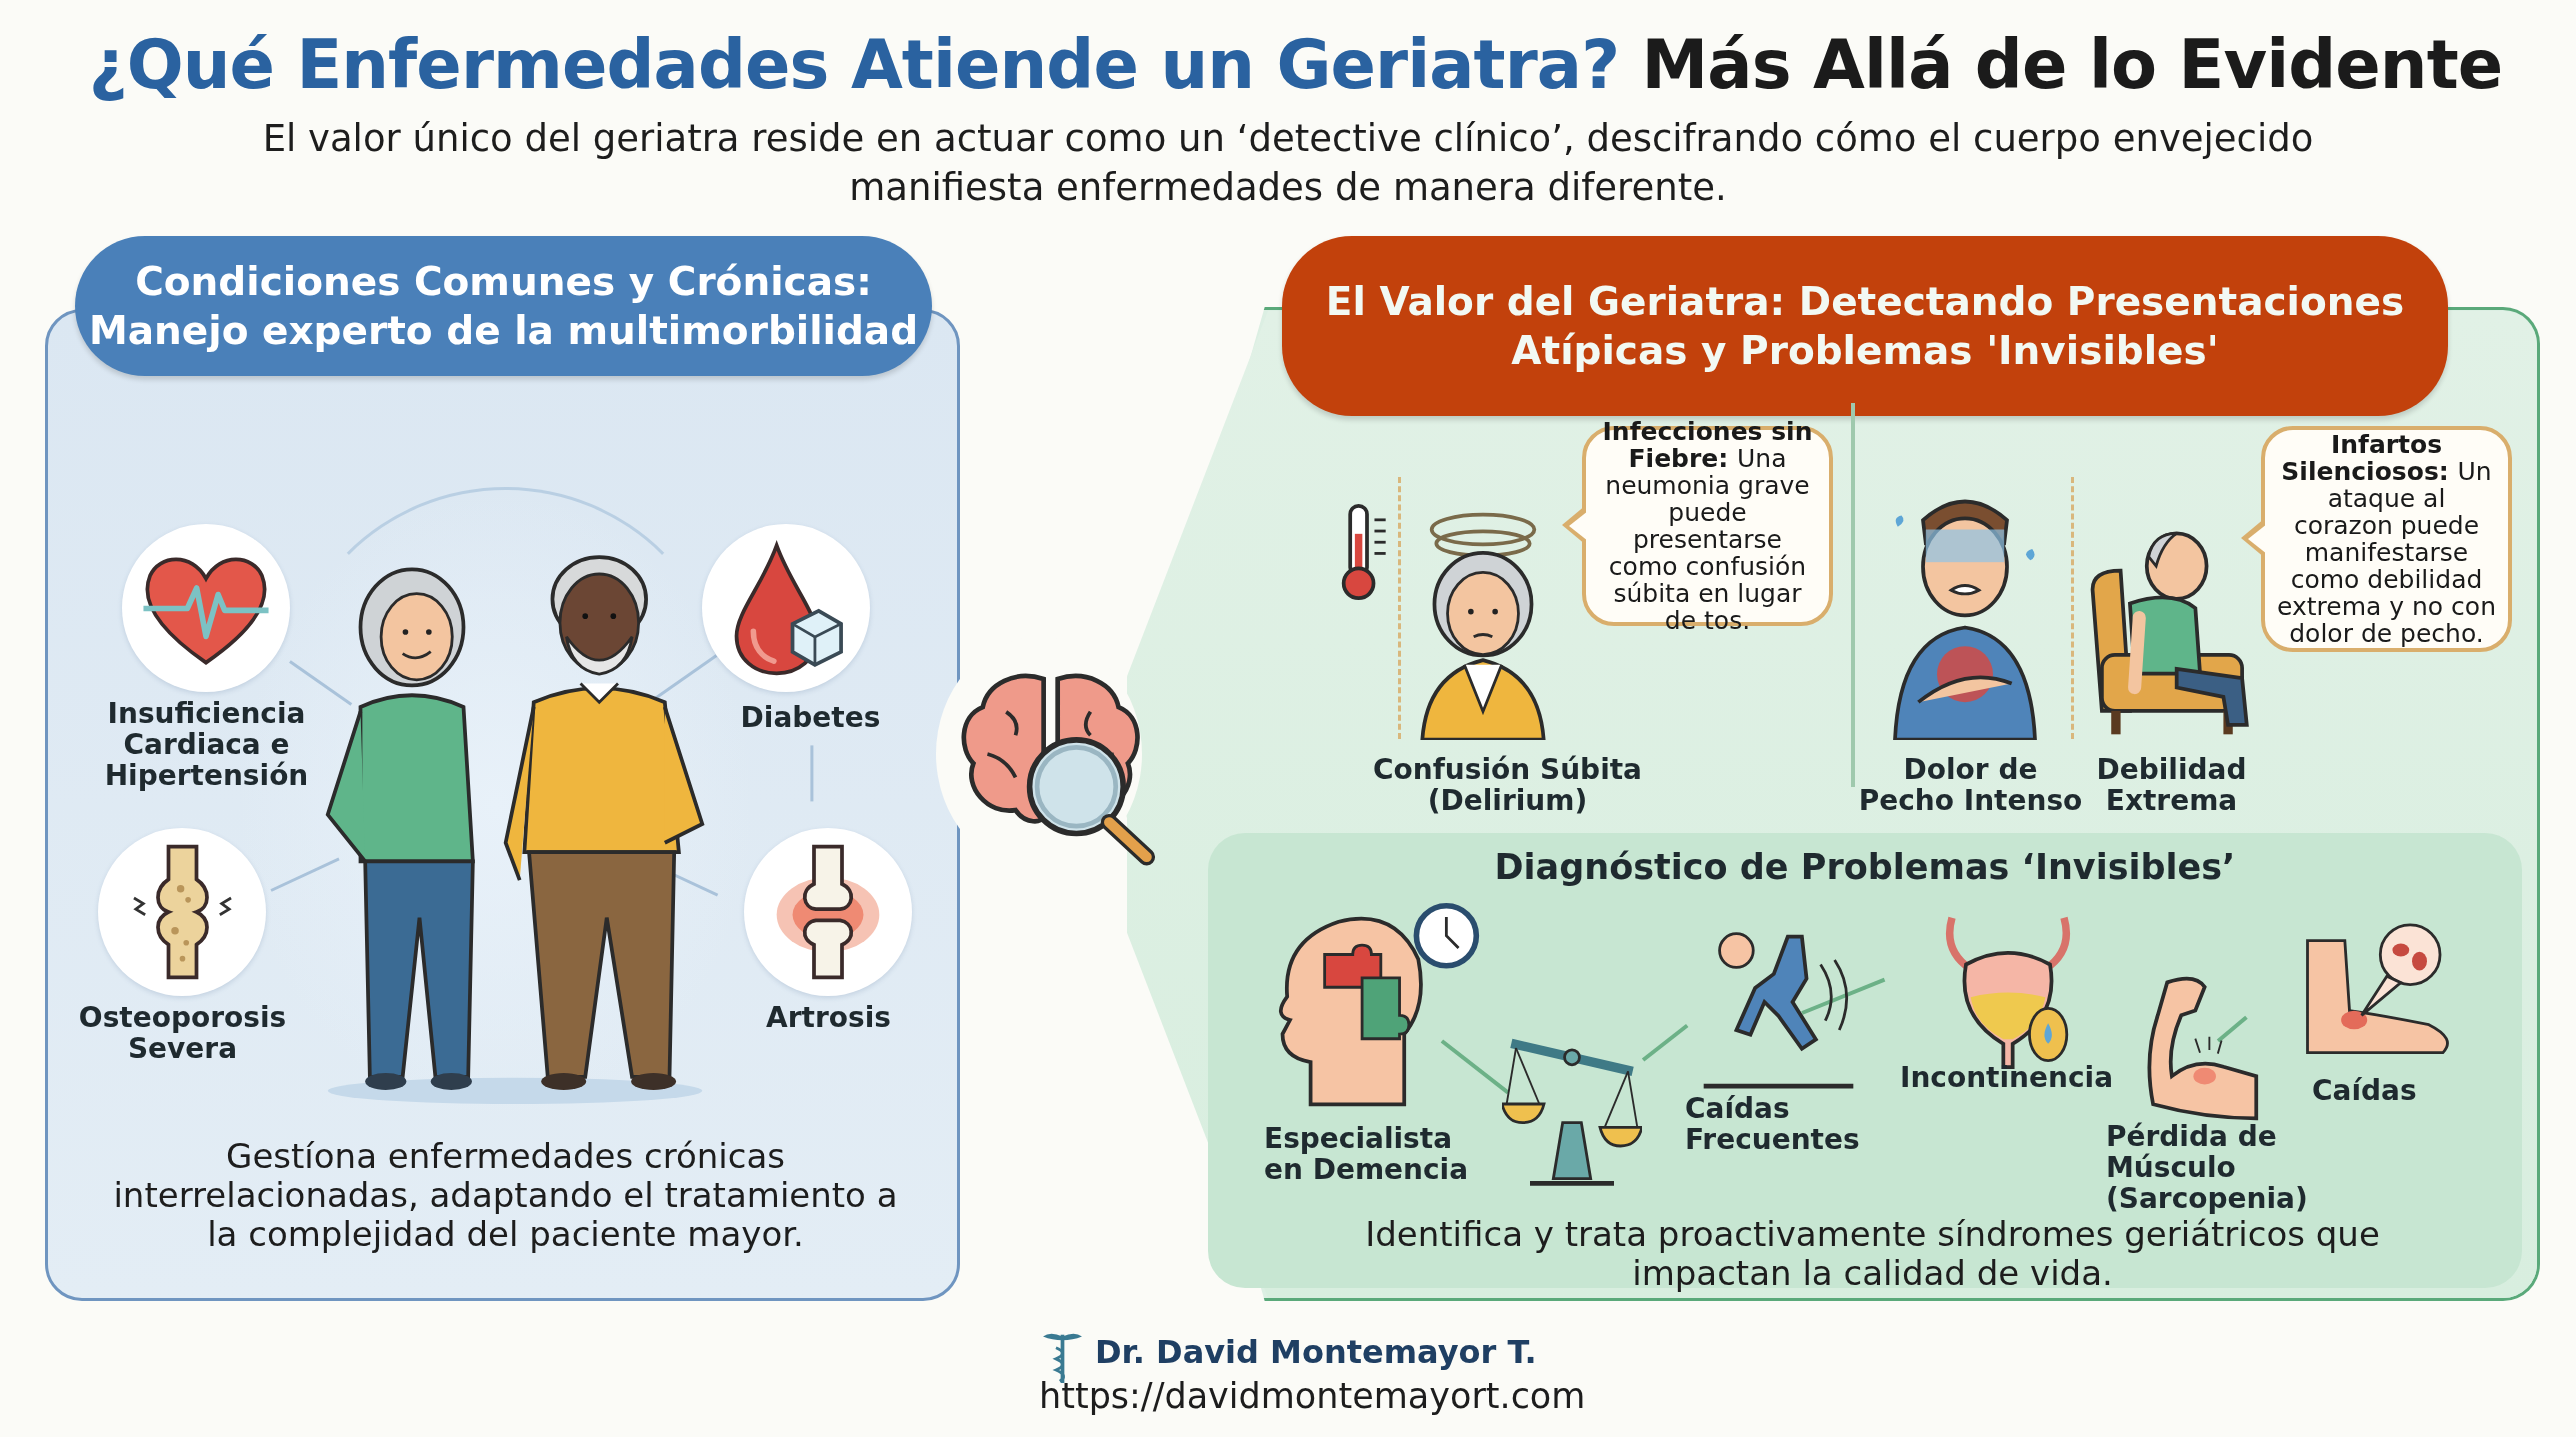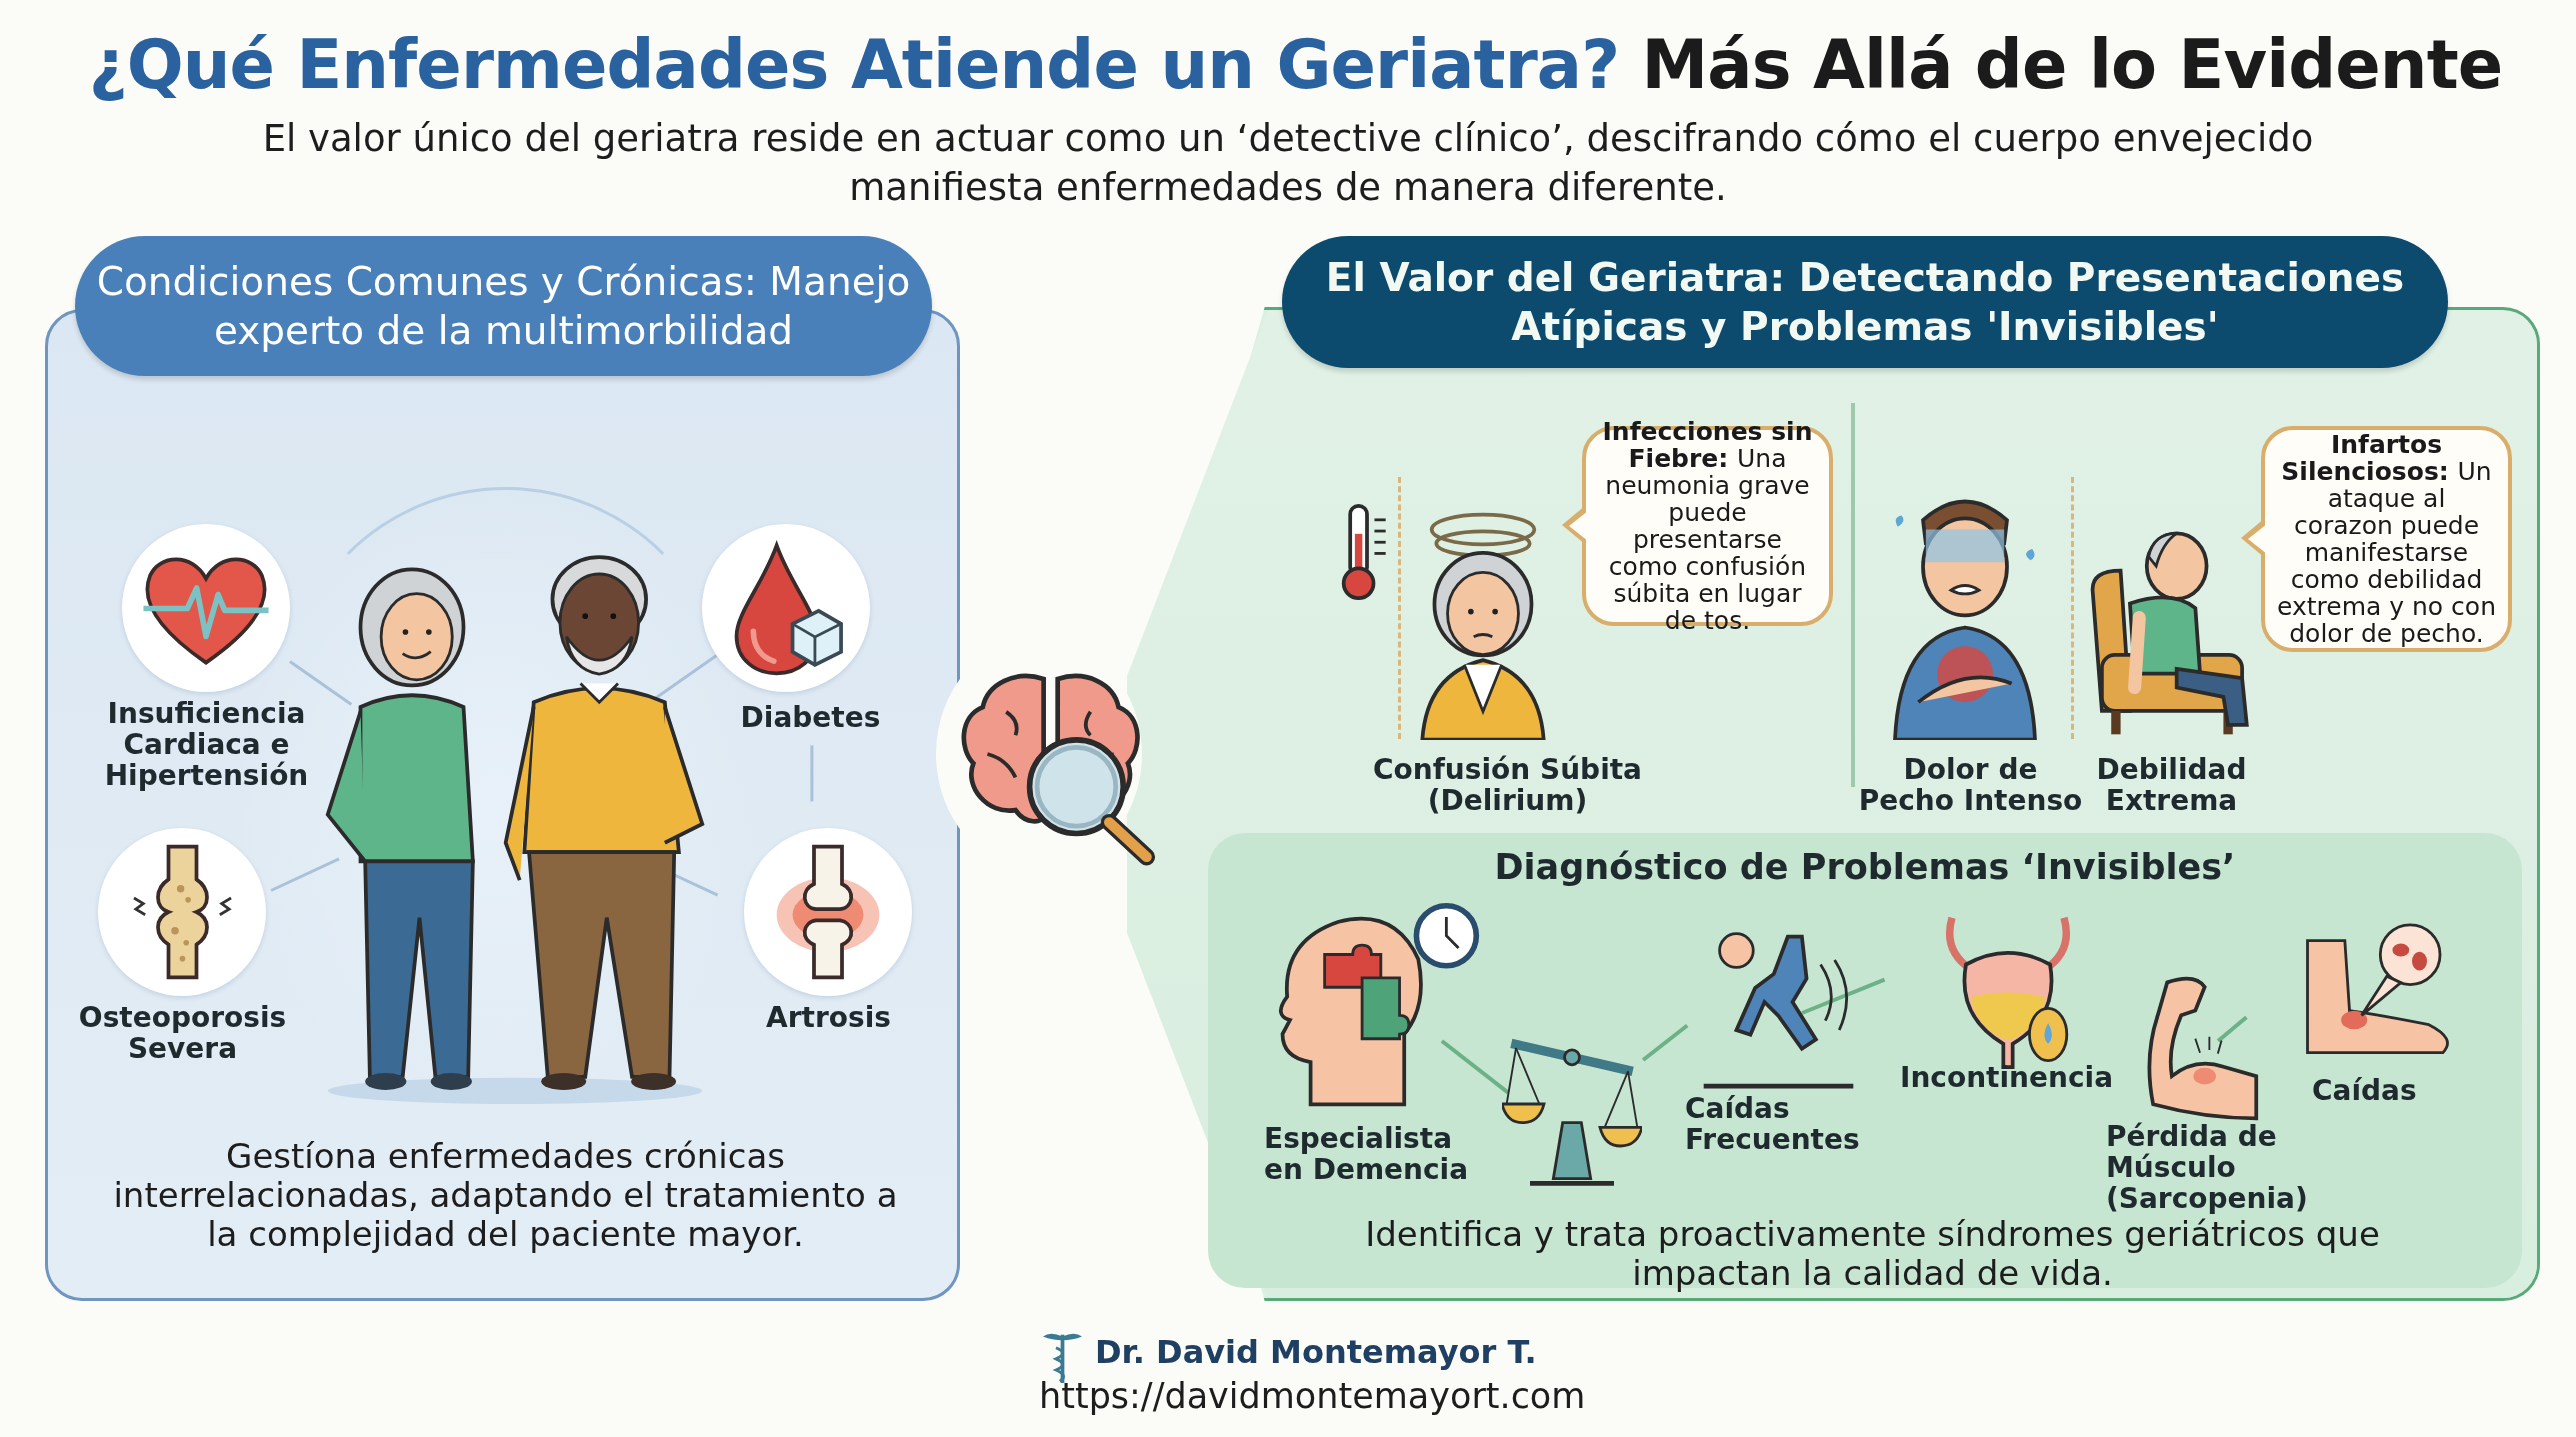--- a/index.html
+++ b/index.html
@@ -28,21 +28,21 @@
 
   
   #left-panel {
     left: 45px; top: 309px; width: 915px; height: 992px;
     background: linear-gradient(180deg, #dbe7f2 0%, #e3edf5 100%);
     border: 3.7px solid #6f95c0; border-radius: 37px;
   }
   #left-header {
     left: 75px; top: 236px; width: 857px; height: 140px;
     background: #4a80b9; border-radius: 70px;
-    color: #fff; font-weight: normal; font-size: 39px; line-height: 49px;
+    color: #fff; font-weight: bold; font-size: 39px; line-height: 49px;
     display: flex; align-items: center; justify-content: center; text-align: center;
     box-shadow: 0 3.7px 5.6px rgba(0,0,0,0.15);
   }
   .arc-line { position: absolute; border: 3.7px solid #a9c2da; border-radius: 50%; }
   .cond-circle {
     position: absolute; width: 168px; height: 168px; border-radius: 50%;
     background: #fff; box-shadow: 0 1.9px 5.6px rgba(80,110,150,0.2);
     display: flex; align-items: center; justify-content: center;
   }
   .cond-label {
@@ -68,22 +68,22 @@
     border: 3.7px solid #5aa97a; border-left: none; border-radius: 0 37px 37px 0;
     clip-path: polygon(0 50%, 10% 0, 100% 0, 100% 100%, 10% 100%);
   }
   #right-panel-inner {
     left: 1127px; top: 311px; width: 1410px; height: 987px;
     background: linear-gradient(180deg, #e1f1e6 0%, #d8eedf 100%);
     border-radius: 0 34px 34px 0;
     clip-path: polygon(0 37%, 10% 0, 100% 0, 100% 100%, 10% 100%, 0 63%);
   }
   #right-header {
-    left: 1282px; top: 236px; width: 1166px; height: 132px;
-    background: #0c4a6e; border-radius: 70px;
+    left: 1282px; top: 236px; width: 1166px; height: 180px;
+    background: #c2410c; border-radius: 70px;
     color: #f2f9f3; font-weight: bold; font-size: 39px; line-height: 49px;
     display: flex; align-items: center; justify-content: center; text-align: center;
     box-shadow: 0 3.7px 5.6px rgba(0,0,0,0.15);
   }
   .vdiv { position: absolute; width: 3.7px; background: #9fc9ad; }
   .dashdiv { position: absolute; width: 0; border-left: 3.7px dashed #d9b77c; }
   .bubble {
     position: absolute; background: #fffdf7; border: 4.7px solid #d9ae6c; border-radius: 32px;
     font-weight: bold; font-size: 25px; line-height: 27px; color: #1a1a1a;
     text-align: center; display: flex; align-items: center; justify-content: center; padding: 11.2px;

